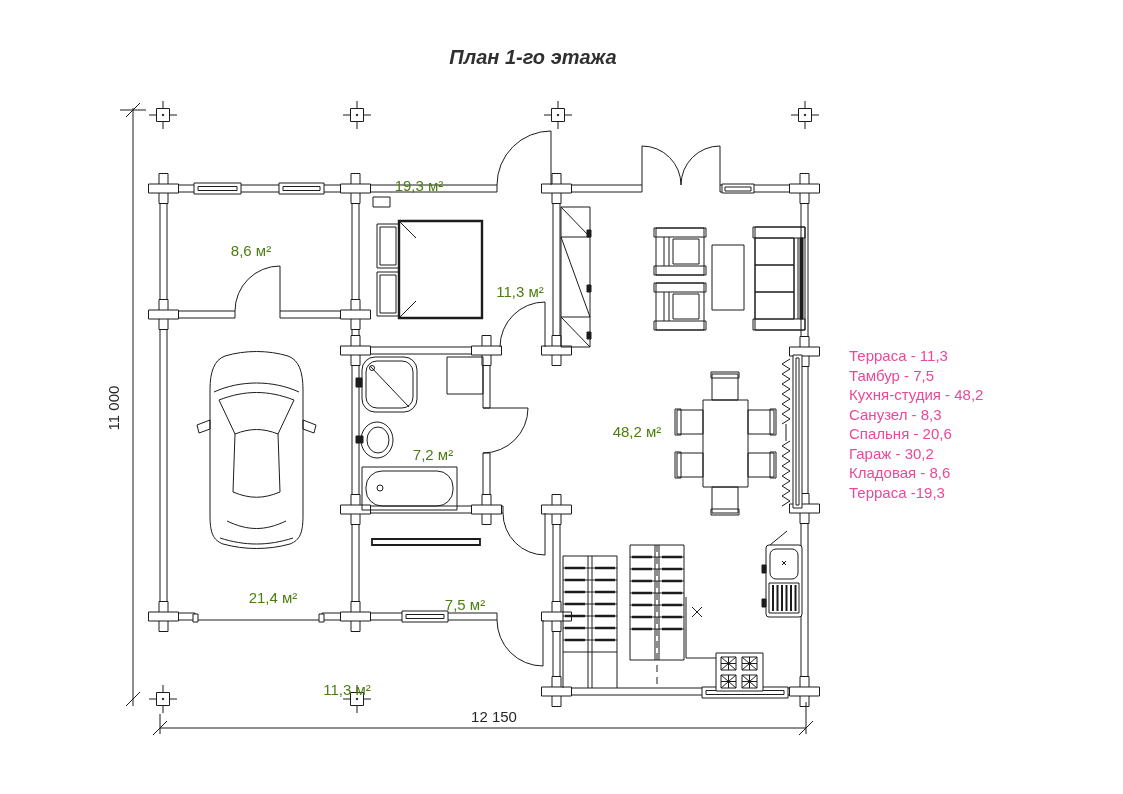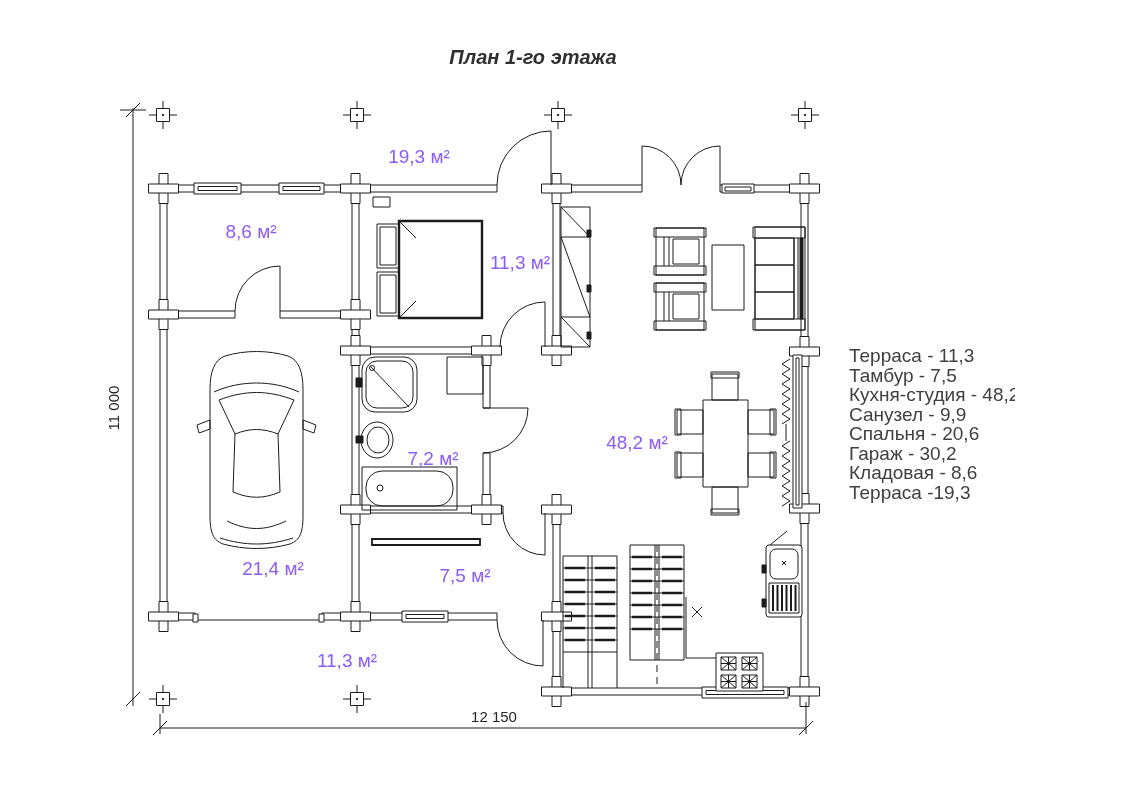--- a/index.html
+++ b/index.html
@@ -7,29 +7,29 @@
     position:relative;width:987px;height:794px;background:#ffffff;overflow:hidden;
     font-family:"Liberation Sans", sans-serif;color:#262626;padding-left:28px;
   }
   .canvas svg{position:absolute;left:0;top:0;}
   .page-title{
     position:absolute;left:533px;top:57px;transform:translate(-50%,-50%);
     font-size:20px;font-weight:bold;font-style:italic;white-space:nowrap;color:#303030;
   }
   .room-label{
     position:absolute;transform:translate(-50%,-50%);
-    font-size:19px;white-space:nowrap;color:#8b5cf6;
+    font-size:15px;white-space:nowrap;color:#4d7c0f;margin-top:28px;
   }
   .dim-label{
     position:absolute;font-size:15px;color:#262626;white-space:nowrap;
     transform:translate(-50%,-50%);
   }
   .dim-label.vertical{transform:translate(-50%,-50%) rotate(-90deg);}
   .legend{
-    position:absolute;left:849px;top:346px;font-size:19px;line-height:19.5px;color:#404040;
+    position:absolute;left:849px;top:346px;font-size:15px;line-height:19.5px;color:#ec4899;
   }
   .legend div{white-space:nowrap;}
   
   .plan *{vector-effect:non-scaling-stroke;}
 </style>
 </head>
 <body>
 
 <div class="canvas">
 
@@ -325,35 +325,35 @@
       <path d="M 126,117 L 140,103 M 126,706 L 140,692"></path>
       <path d="M 160,728 L 806,728"></path>
       <path d="M 160,714 L 160,734 M 806,702 L 806,734"></path>
       <path d="M 153,735 L 167,721 M 799,735 L 813,721"></path>
     </g>
   </svg>
 
   <div class="page-title">План 1-го этажа</div>
 
   <div class="room-label" style="left:419px;top:157px">19,3 м²</div>
-  <div class="room-label" style="left:251px;top:232px">8,6 м²</div>
+  <div class="room-label" style="left:251px;top:222px">8,6 м²</div>
   <div class="room-label" style="left:520px;top:263px">11,3 м²</div>
-  <div class="room-label" style="left:433px;top:459px">7,2 м²</div>
-  <div class="room-label" style="left:637px;top:443px">48,2 м²</div>
+  <div class="room-label" style="left:433px;top:426px">7,2 м²</div>
+  <div class="room-label" style="left:637px;top:403px">48,2 м²</div>
   <div class="room-label" style="left:273px;top:569px">21,4 м²</div>
   <div class="room-label" style="left:465px;top:576px">7,5 м²</div>
   <div class="room-label" style="left:347px;top:661px">11,3 м²</div>
 
   <div class="dim-label vertical" style="left:113px;top:408px">11 000</div>
   <div class="dim-label" style="left:494px;top:716px">12 150</div>
 
   <div class="legend">
     <div>Терраса - 11,3</div>
     <div>Тамбур - 7,5</div>
     <div>Кухня-студия - 48,2</div>
-    <div>Санузел - 9,9</div>
+    <div>Санузел - 8,3</div>
     <div>Спальня - 20,6</div>
     <div>Гараж - 30,2</div>
     <div>Кладовая - 8,6</div>
     <div>Терраса -19,3</div>
   </div>
 
 </div>
 
 </body></html>

